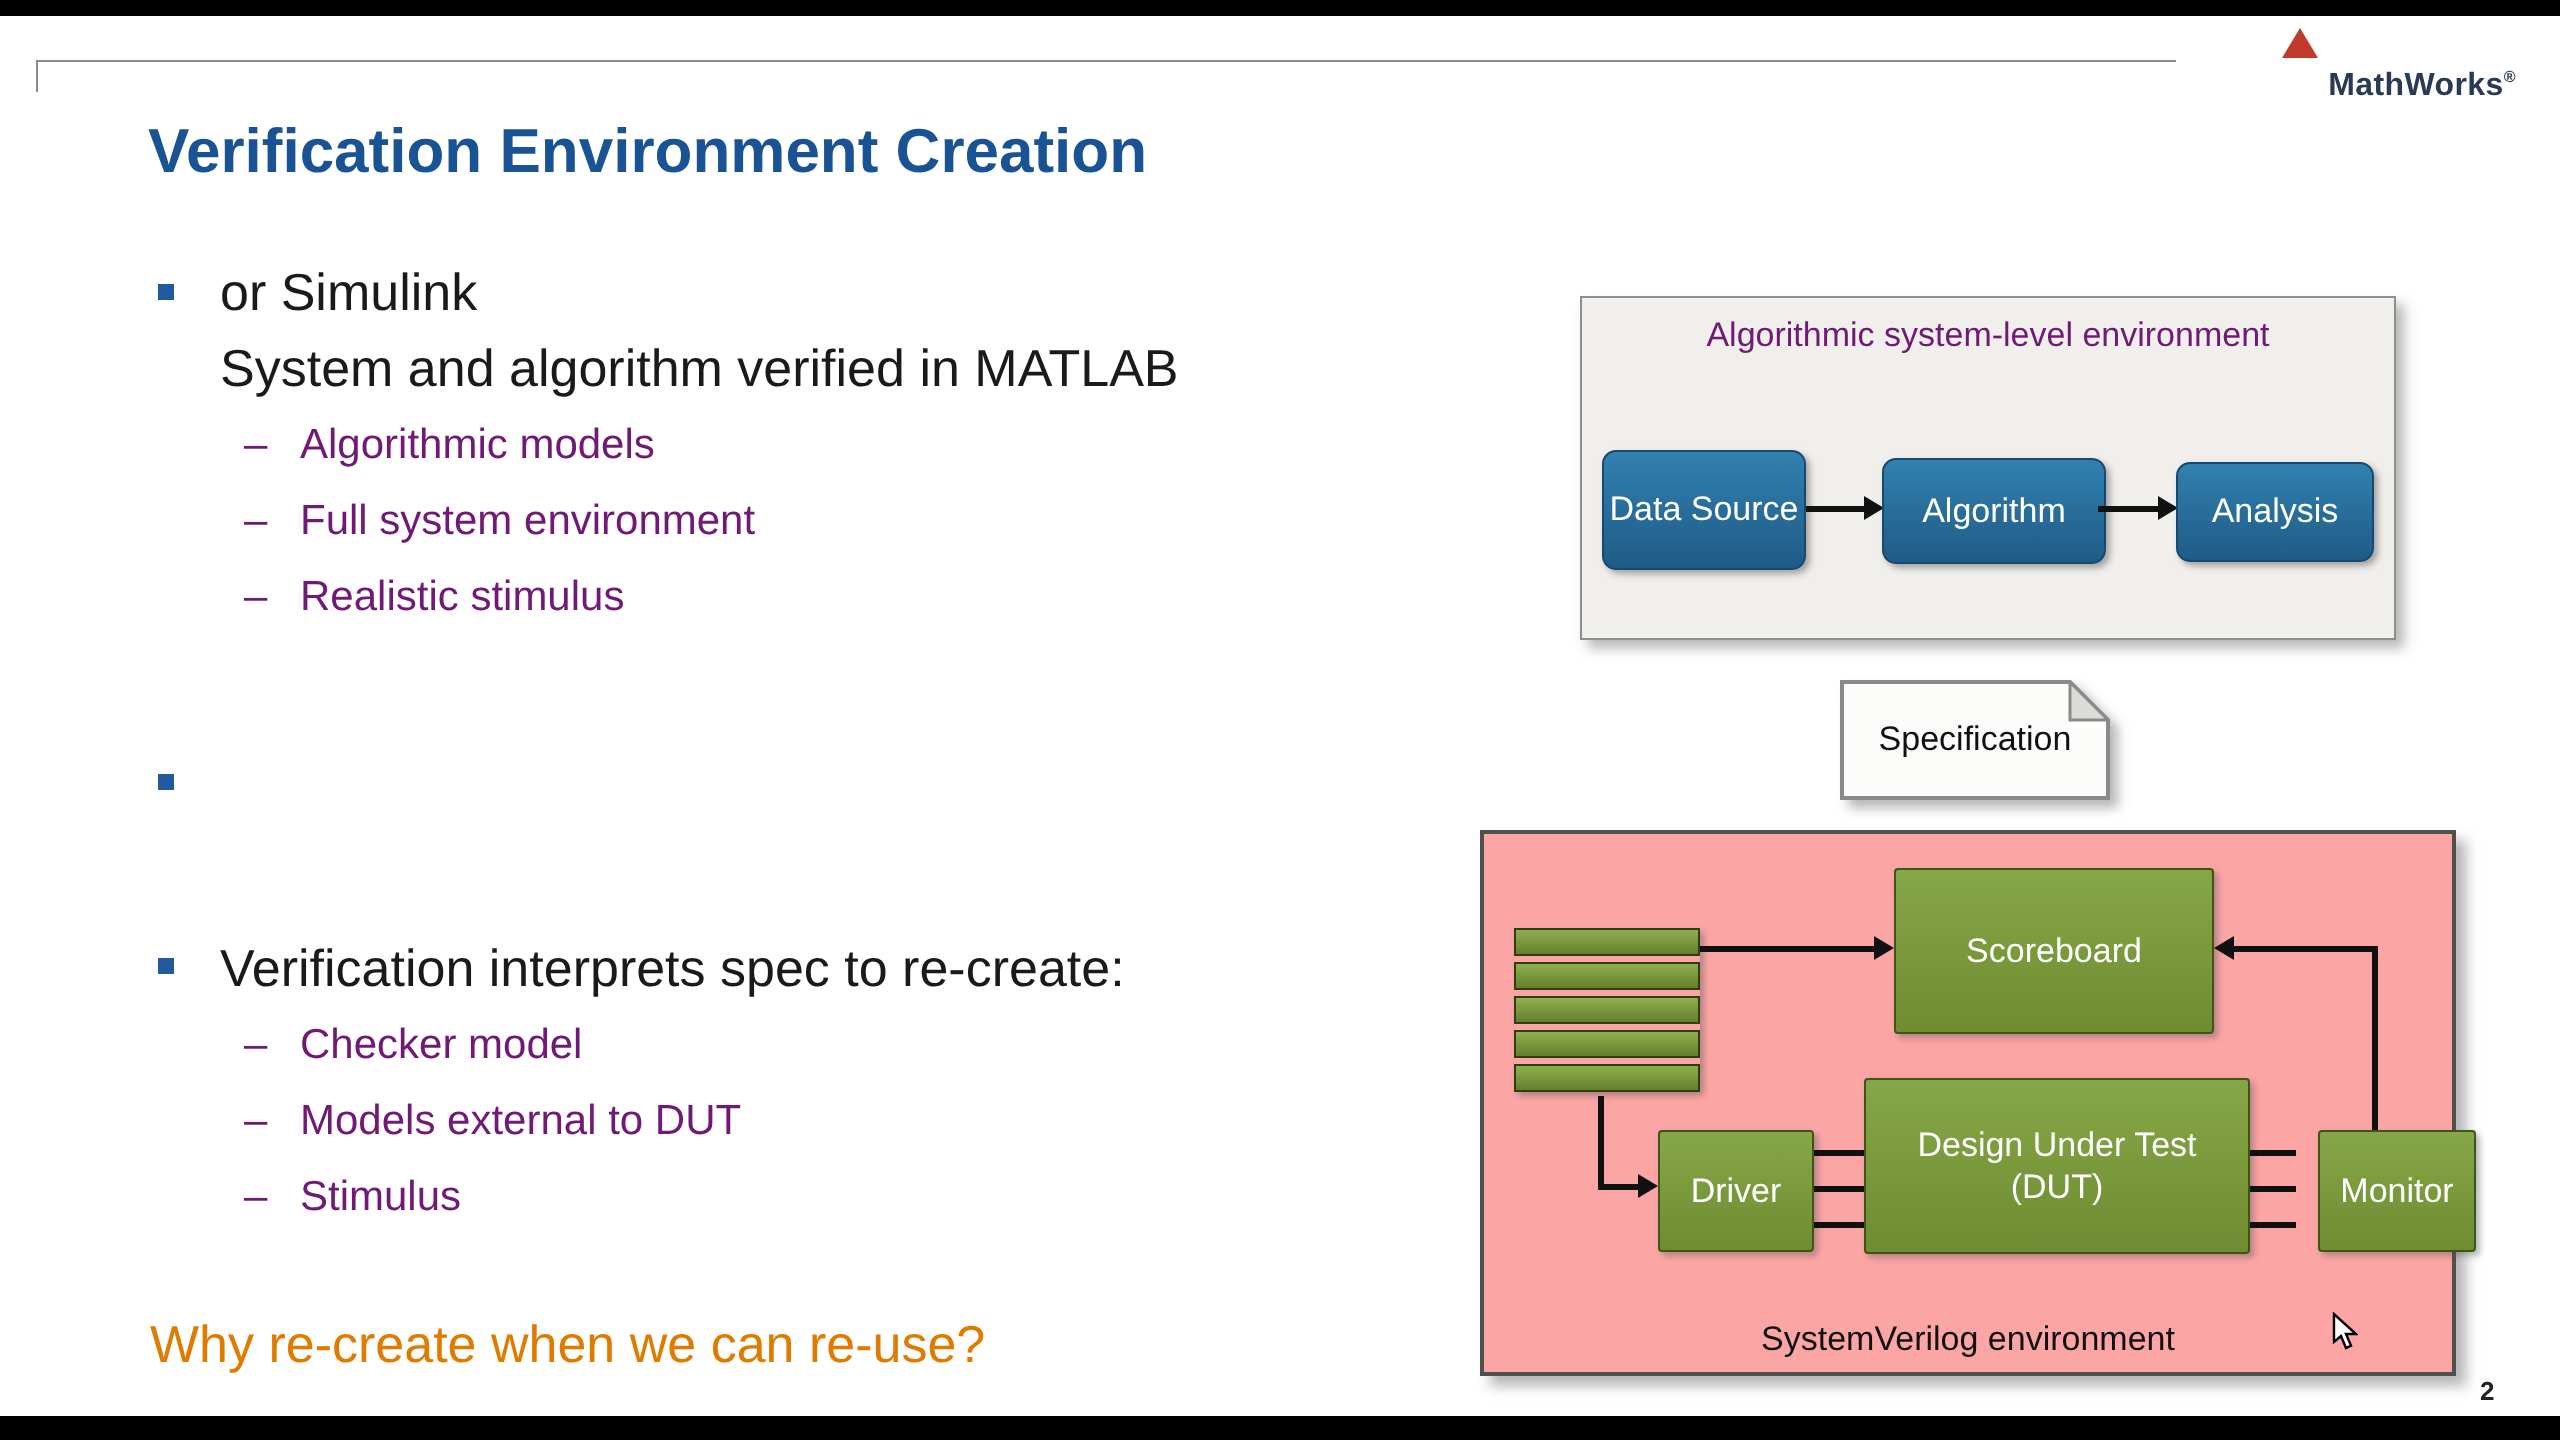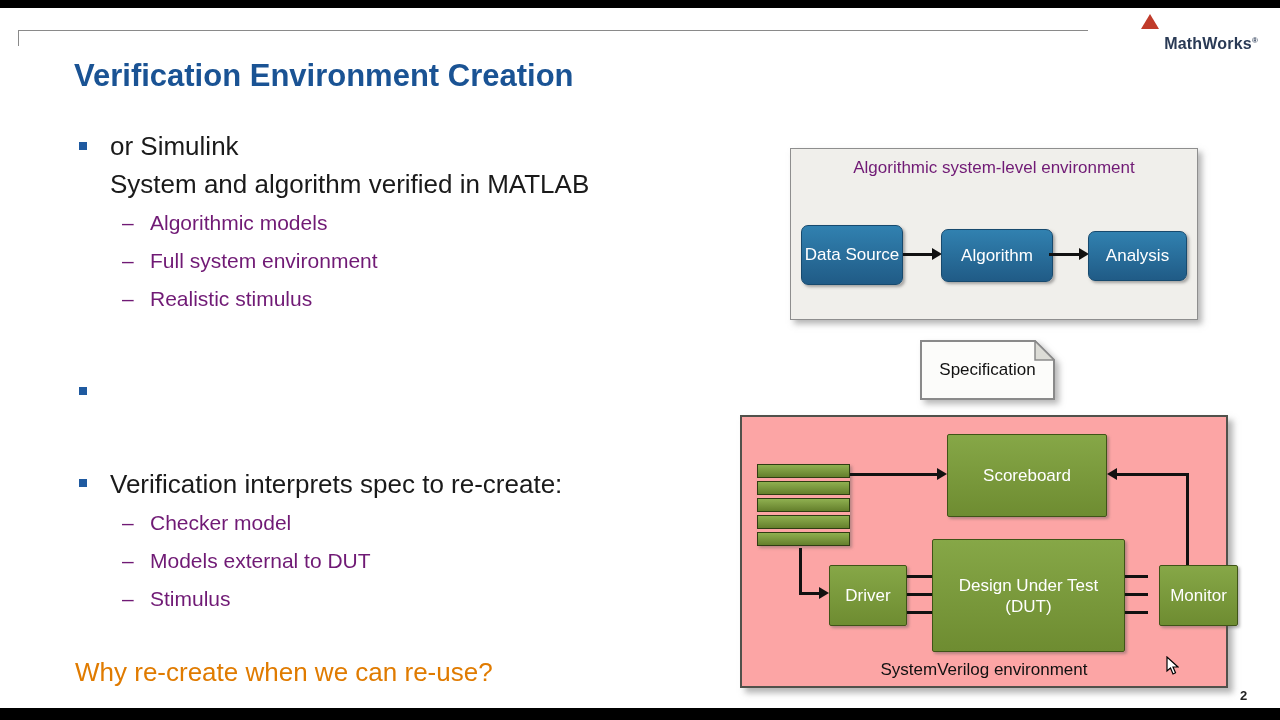--- a/index.html
+++ b/index.html
@@ -53,21 +53,21 @@
 
   
   .sv-env { position:absolute; left:740px; top:407px; width:488px; height:273px;
             background:#fca5a5; border:2px solid #51514b; box-shadow:5px 5px 6px rgba(110,110,110,.5); }
   .green { position:absolute; display:flex; align-items:center; justify-content:center; text-align:center;
            color:#fff; font-size:17px; line-height:21px; border-radius:2px;
            background:linear-gradient(180deg,#86a747,#6e8c31); border:1px solid #3f5417;
            box-shadow:2px 2px 3px rgba(80,80,80,.4); }
   .sb  { left:205px; top:17px;  width:160px; height:83px; }
   .drv { left:87px;  top:148px; width:78px;  height:61px; }
-  .dut { left:190px; top:122px; width:193px; height:113px; padding:0 18px; }
+  .dut { left:190px; top:122px; width:193px; height:88px; padding:0 18px; }
   .mon { left:406px; top:148px; width:79px;  height:61px;margin-left:11px; }
   .stack { position:absolute; left:15px; top:47px; width:93px; box-shadow:2px 2px 3px rgba(80,80,80,.4); }
   .stack .bar { height:14px; margin-bottom:3px; background:linear-gradient(180deg,#8fb050,#647f2c);
                 border:1px solid #2f3d12; }
   .stack .bar:last-child { margin-bottom:0; }
   .sv-label { position:absolute; left:0; right:0; top:243px; text-align:center; font-size:17px; color:#111; }
 
   .page-num { position:absolute; left:1240px; top:680px; font-size:13px; font-weight:bold; color:#222; }
   .cursor { position:absolute; left:1166px; top:648px; }
 </style>

